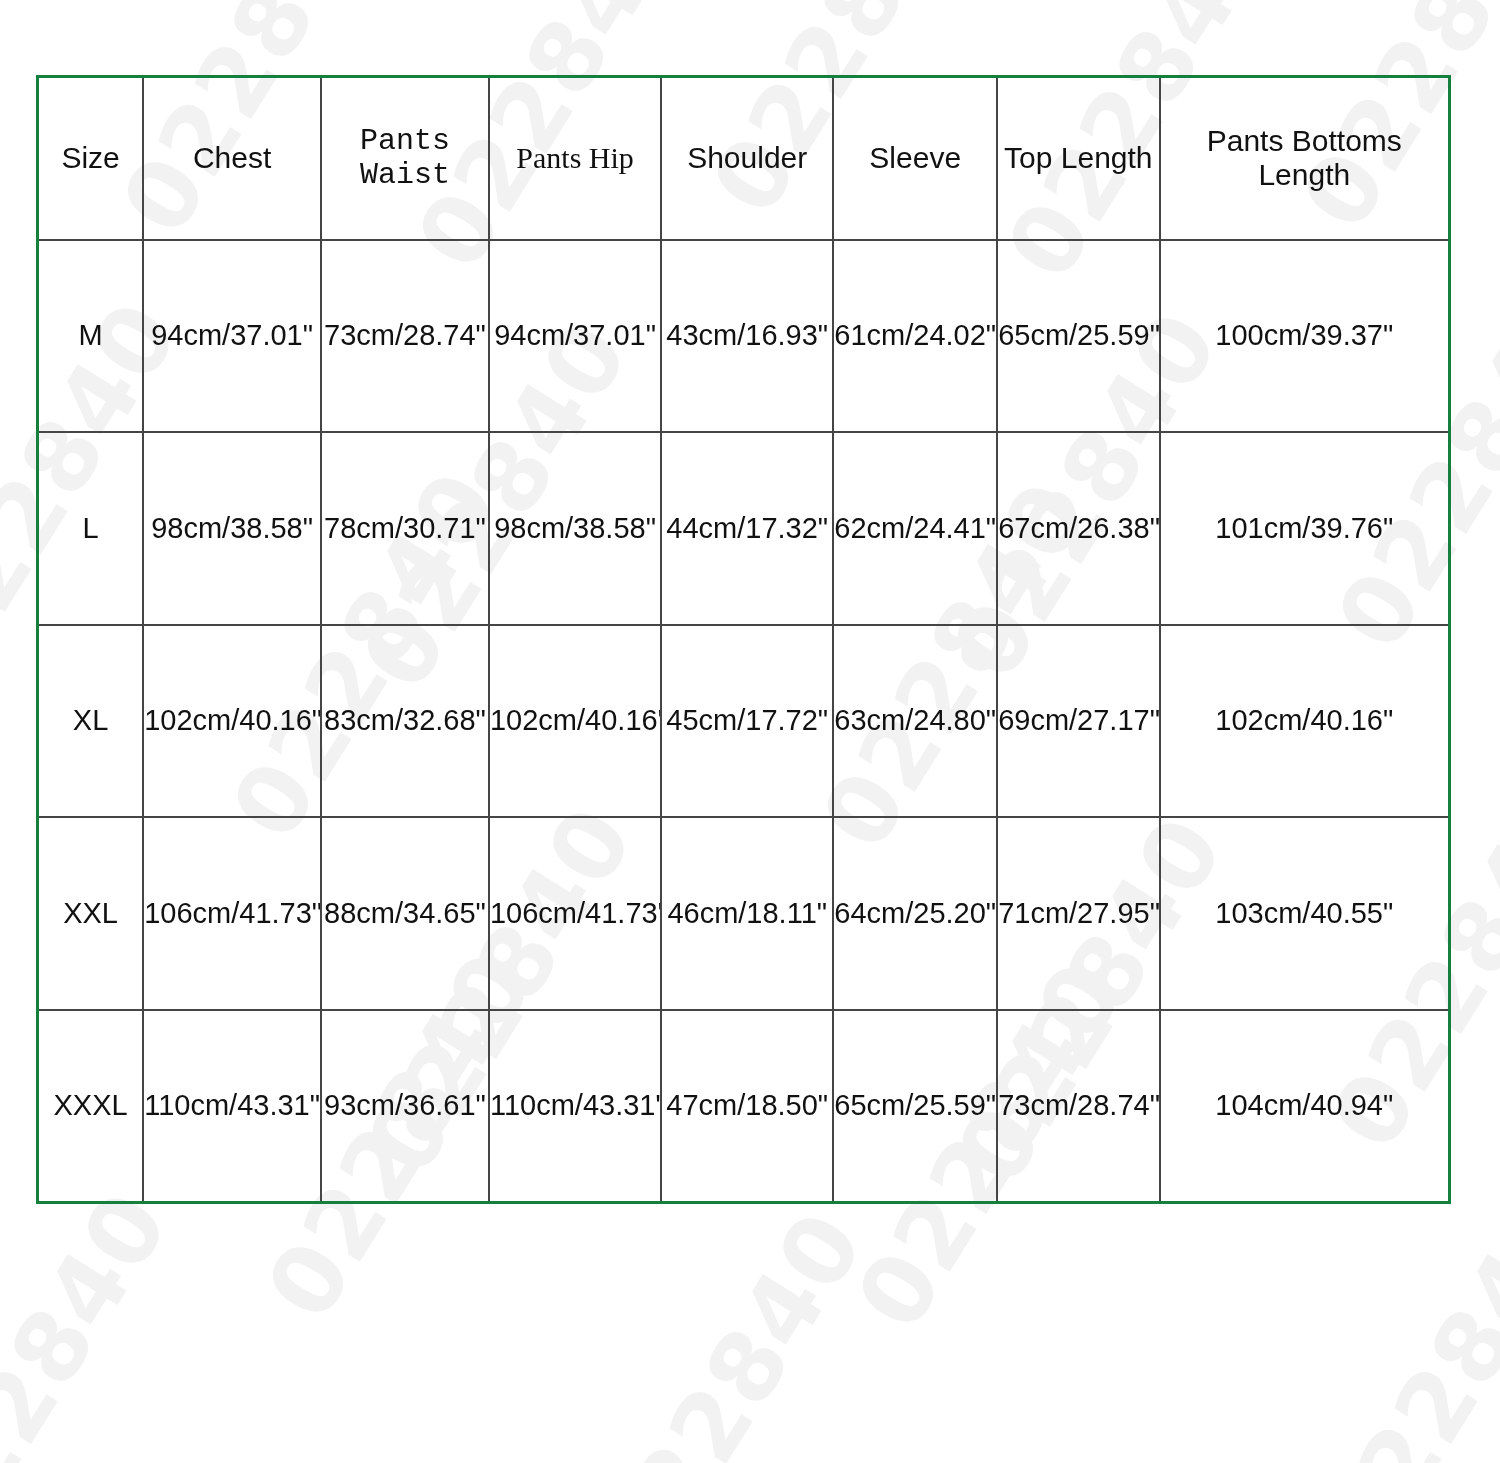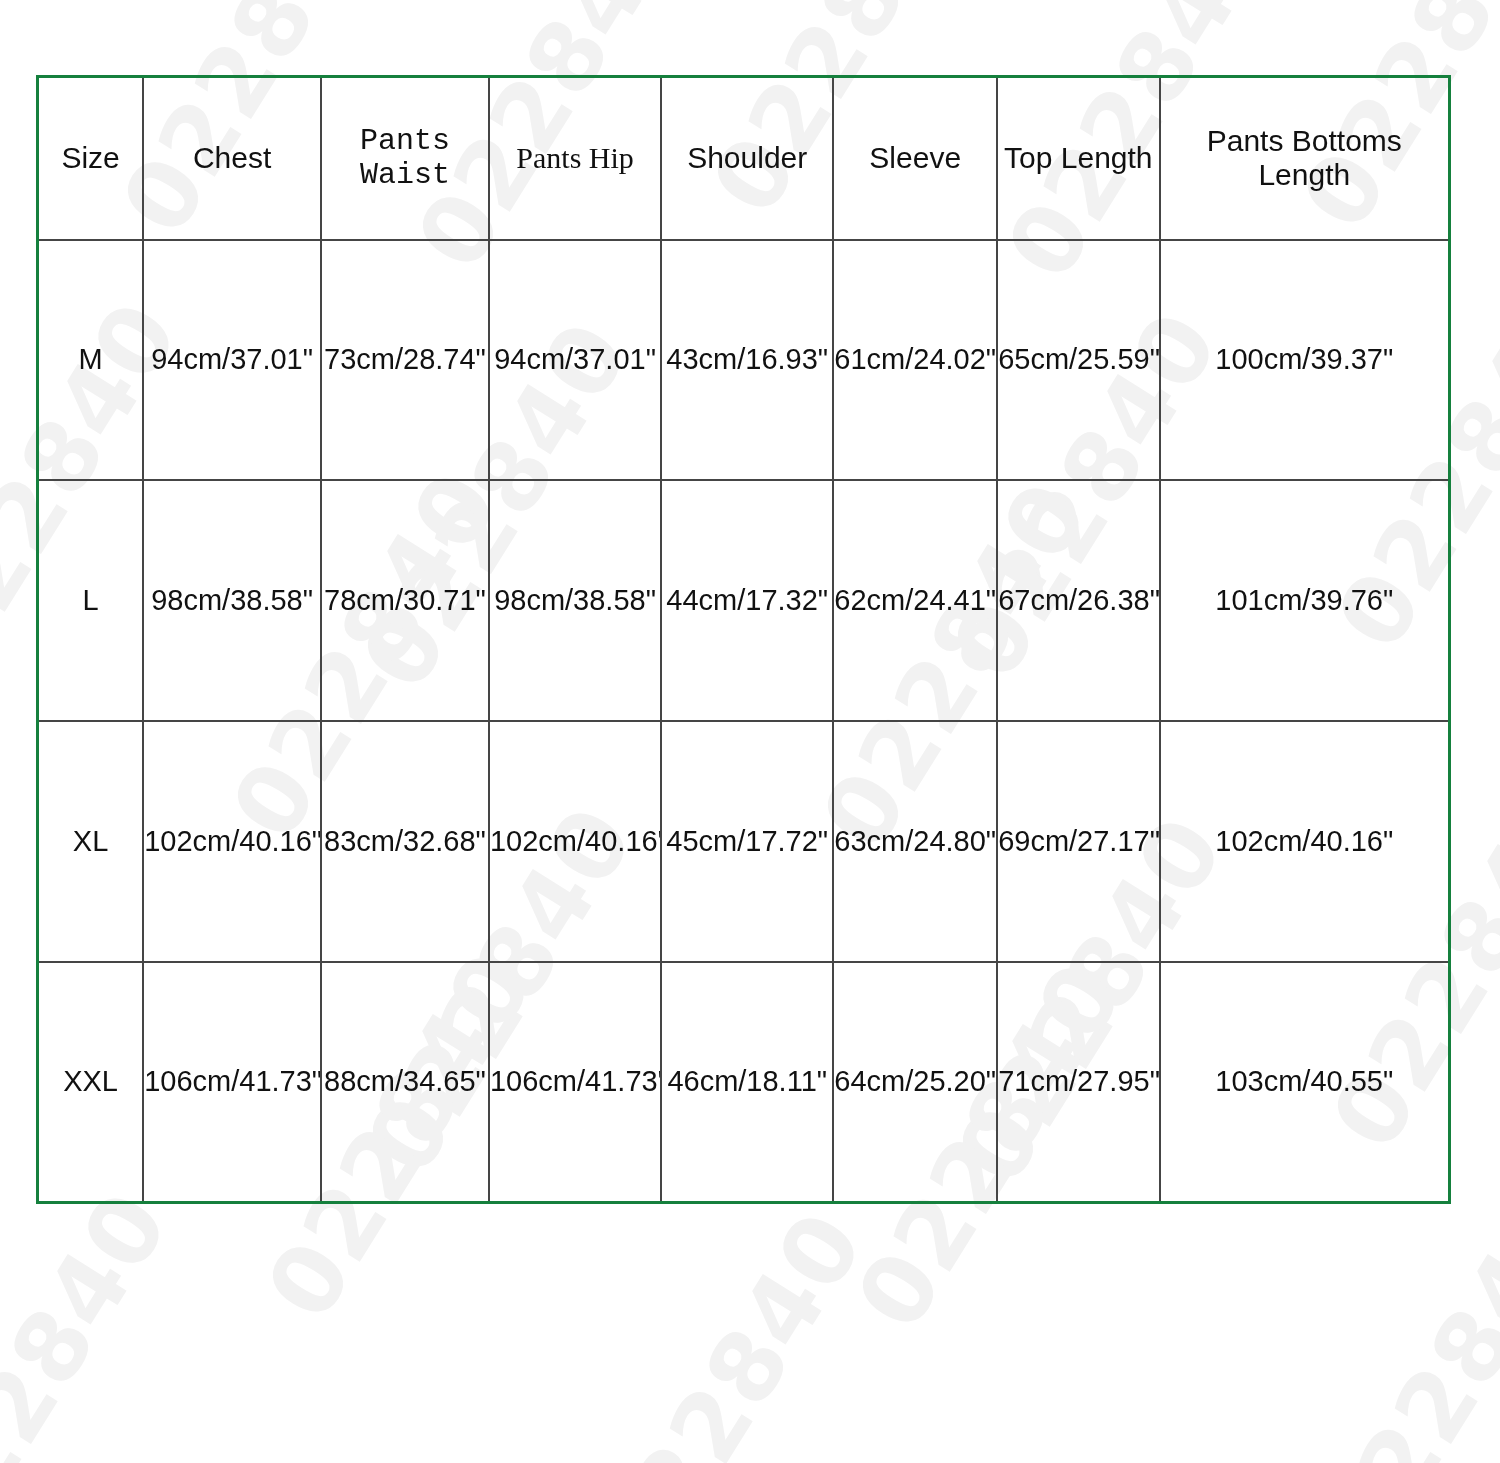--- a/index.html
+++ b/index.html
@@ -145,15 +145,25 @@
         <tr>
           <td>XXL</td>
           <td>106cm/41.73"</td>
           <td>88cm/34.65"</td>
           <td>106cm/41.73"</td>
           <td>46cm/18.11"</td>
           <td>64cm/25.20"</td>
           <td>71cm/27.95"</td>
           <td>103cm/40.55"</td>
         </tr>
+        <tr>
+          <td>XXXL</td>
+          <td>110cm/43.31"</td>
+          <td>93cm/36.61"</td>
+          <td>110cm/43.31"</td>
+          <td>47cm/18.50"</td>
+          <td>65cm/25.59"</td>
+          <td>73cm/28.74"</td>
+          <td>104cm/40.94"</td>
+        </tr>
       </tbody>
   </table>
 </div>
 
 </body></html>

